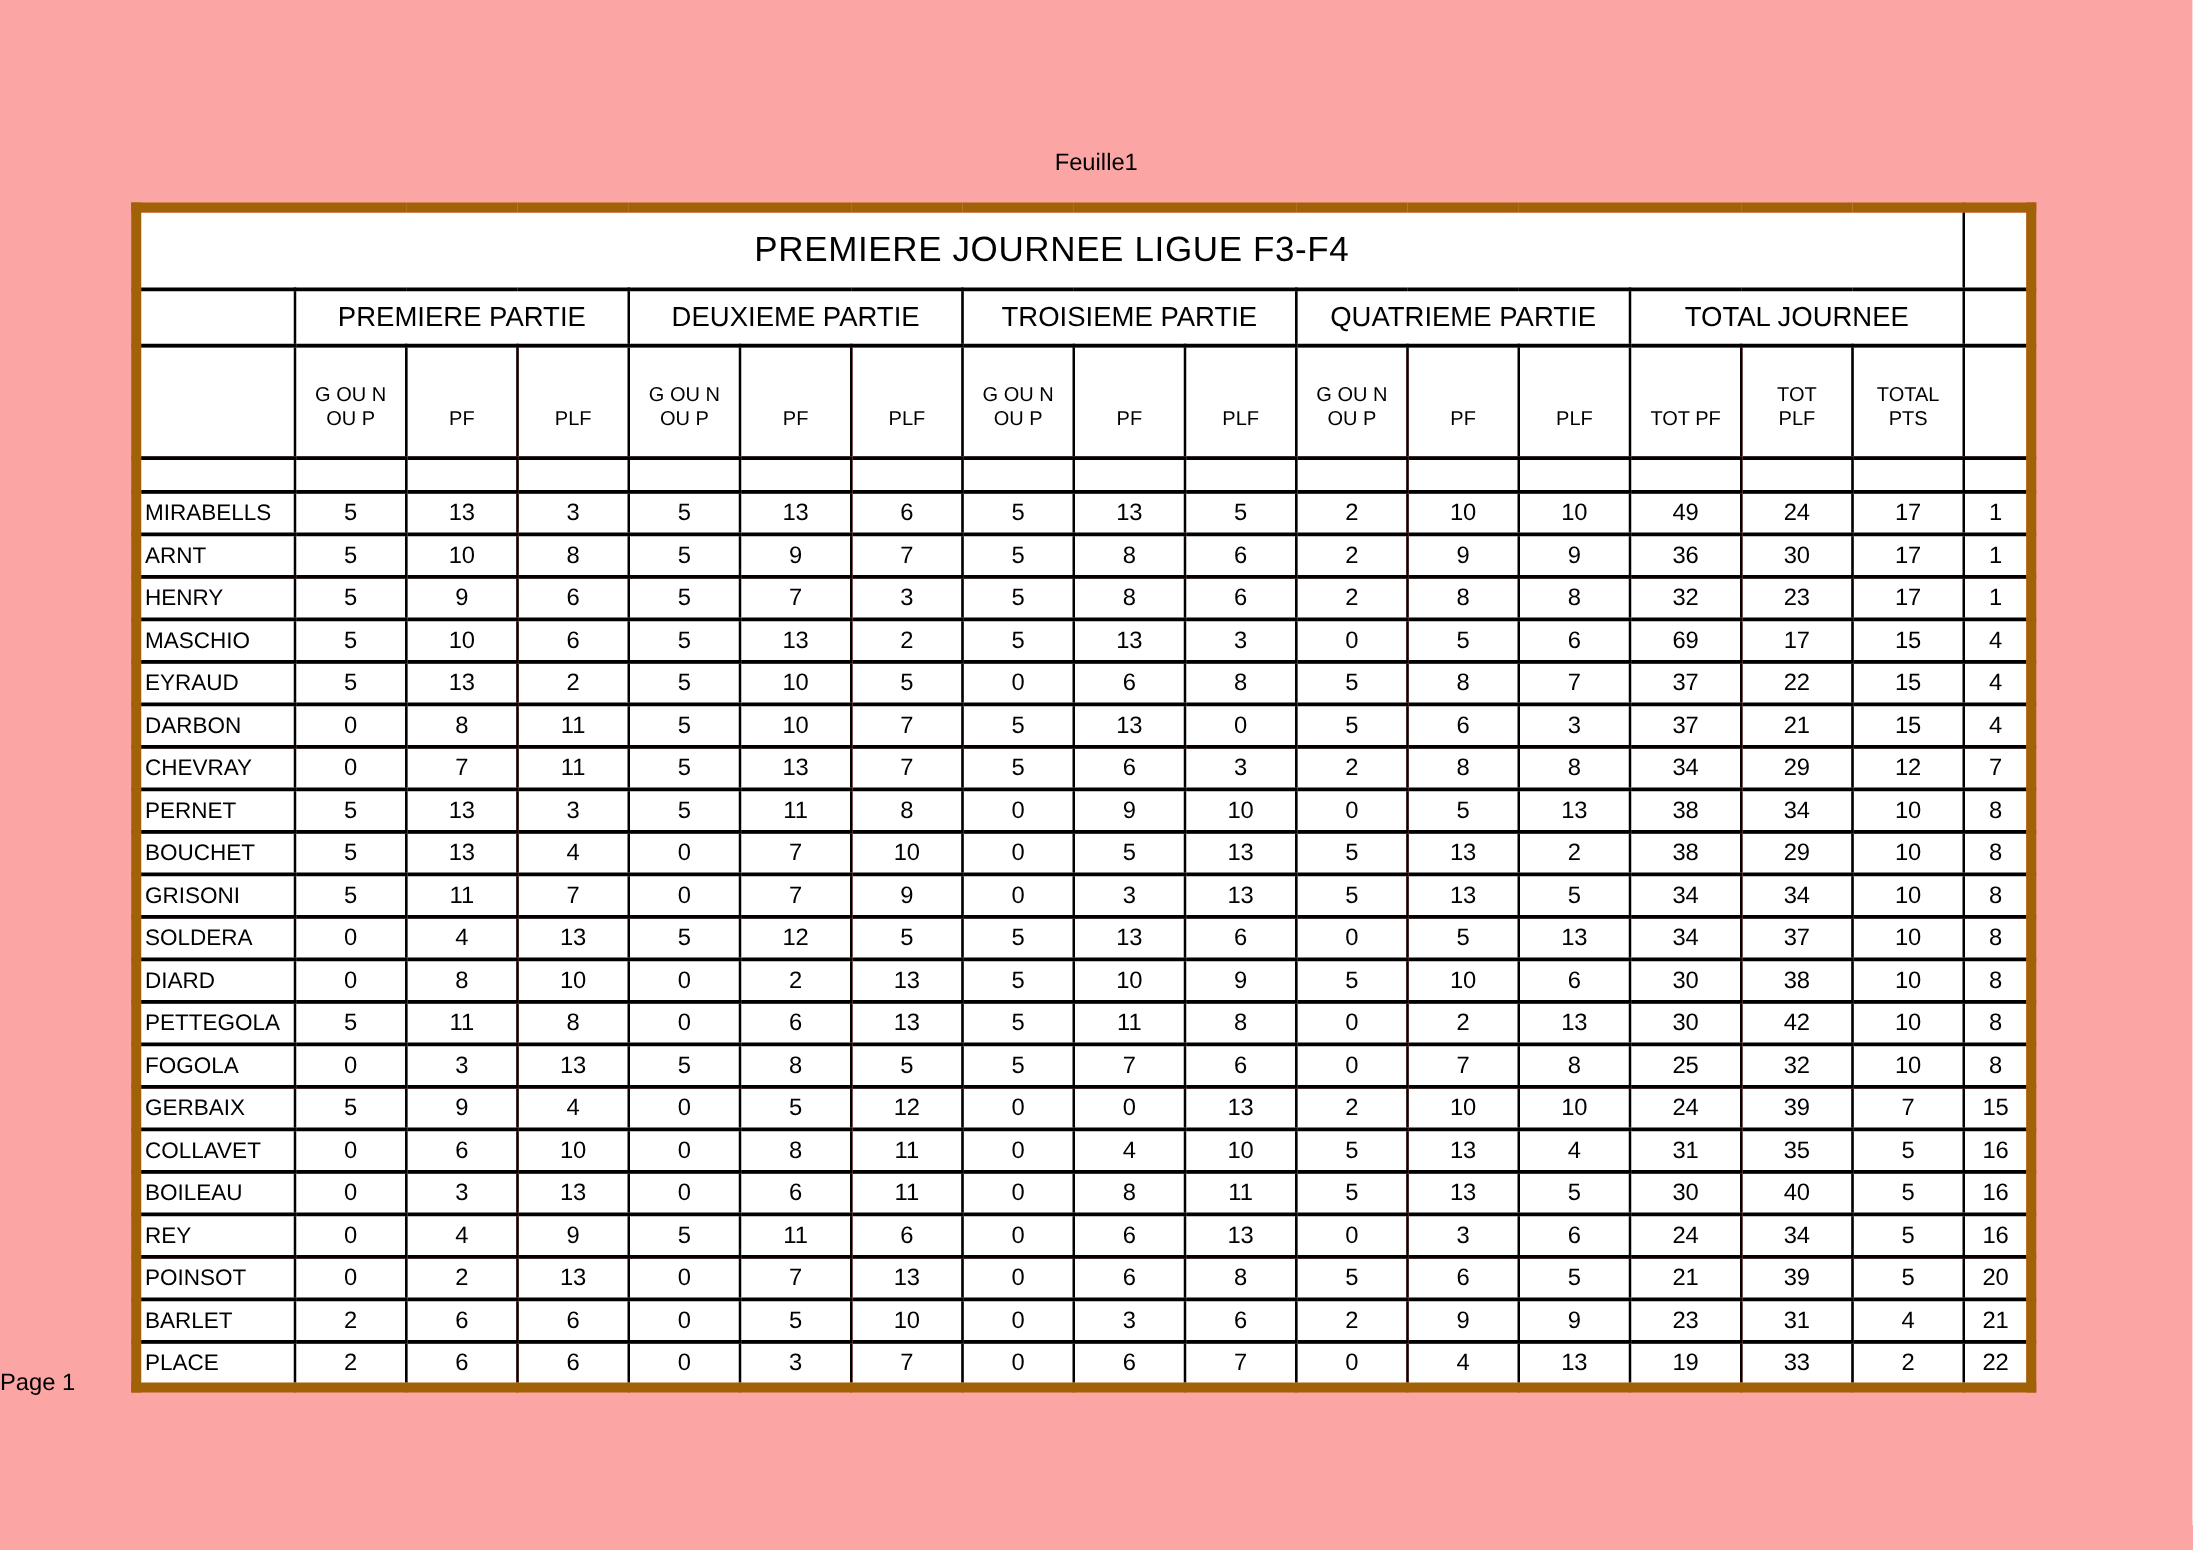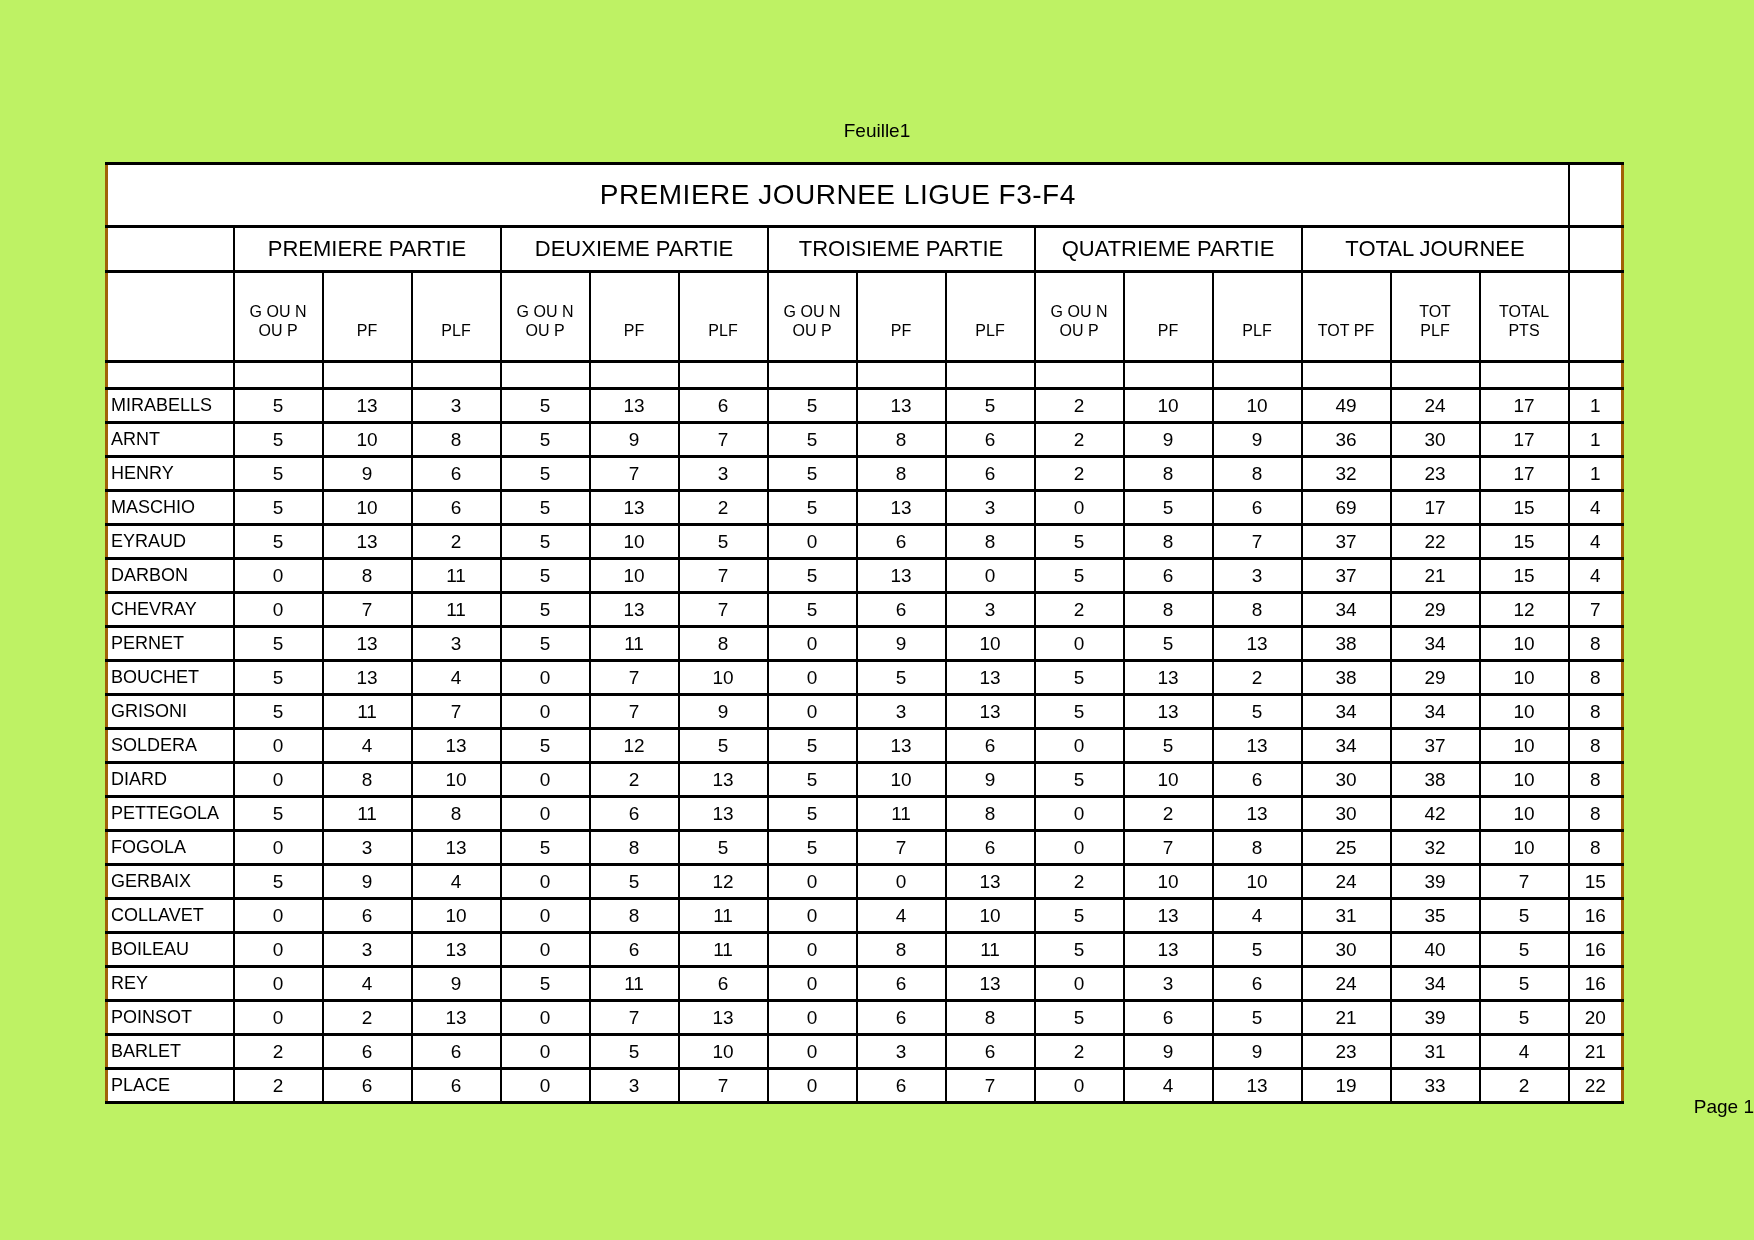--- a/index.html
+++ b/index.html
@@ -1,47 +1,47 @@
 <!DOCTYPE html>
 <html><head>
 <meta charset="utf-8">
 <style>
   html, body { margin: 0; padding: 0; background: #ffffff; }
   .page {
     position: relative;
     width: 1754px;
     height: 1240px;
-    background: #bef264;
+    background: #fca5a5;
     font-family: "Liberation Sans", sans-serif;
     color: #000000;
     overflow: hidden;
   }
   .sheet-label {
     position: absolute;
     top: 120px;
     left: 0;
     width: 100%;
     text-align: center;
     font-size: 19px;
   }
   .page-label {
     position: absolute;
     top: 1096px;
     left: 0;
     width: 100%;
-    text-align: right;
+    text-align: left;
     font-size: 19px;
   }
   table.results {
     position: absolute;
     left: 105px;
     top: 162px;
     border-collapse: collapse;
     table-layout: fixed;
-    border: 3px solid #a16207;
+    border: 8px solid #a16207;
   }
   table.results td {
     border-left: 2px solid #000;
     border-right: 2px solid #000;
     border-top: 3px solid #000;
     border-bottom: 3px solid #000;
     padding: 0;
     text-align: center;
     overflow: hidden;
     background: #ffffff;

